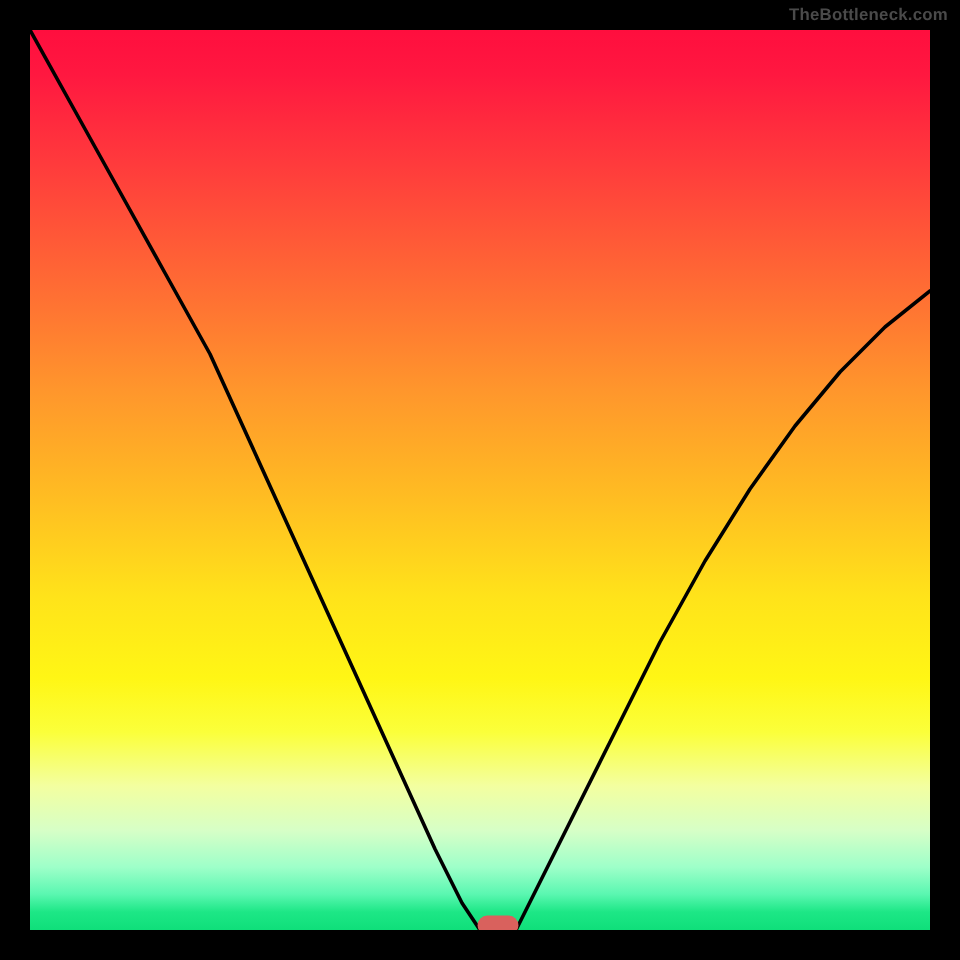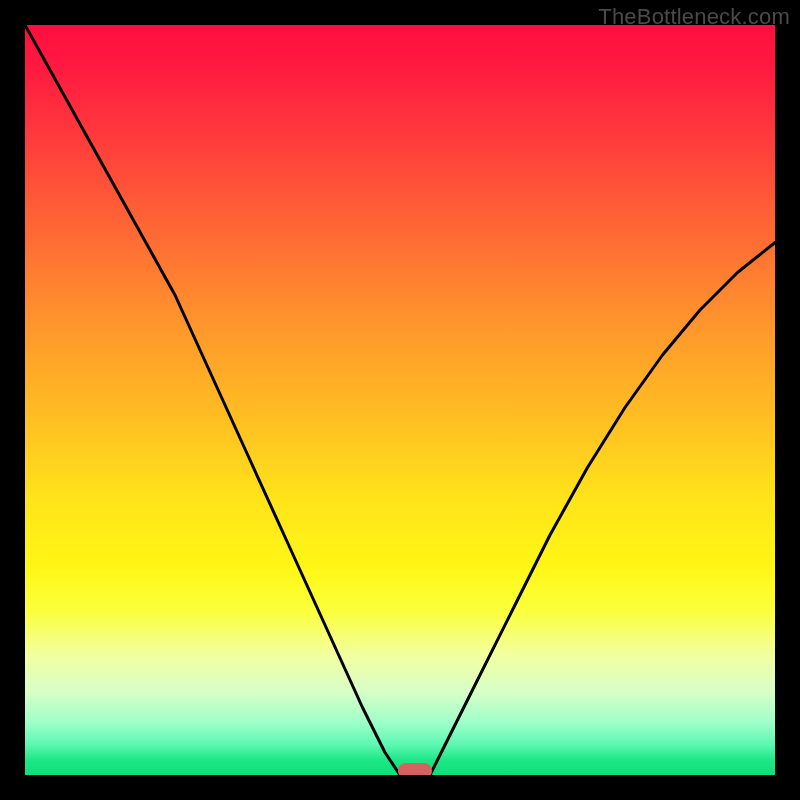--- a/index.html
+++ b/index.html
@@ -15,22 +15,22 @@
     position: relative;
     width: 800px;
     height: 800px;
     background: #000;
   }
   .watermark {
     position: absolute;
     top: 4px;
     right: 10px;
     color: #4a4a4a;
-    font-size: 22px;
-    font-weight: 400;
+    font-size: 14px;
+    font-weight: 700;
     letter-spacing: 0.2px;
     z-index: 5;
     user-select: none;
   }
   .plot {
     position: absolute;
     left: 25px;
     top: 25px;
     width: 750px;
     height: 750px;

